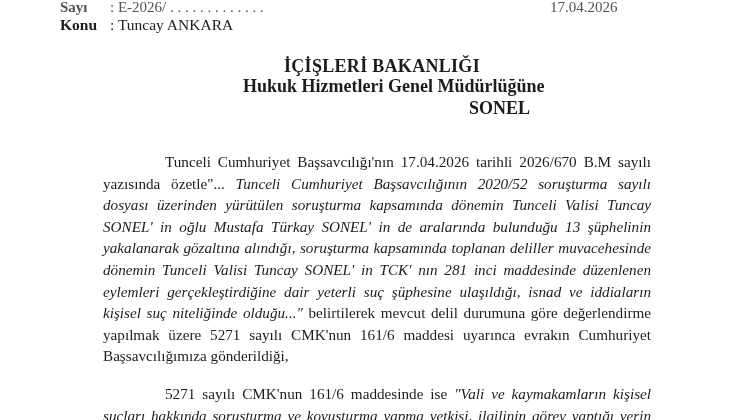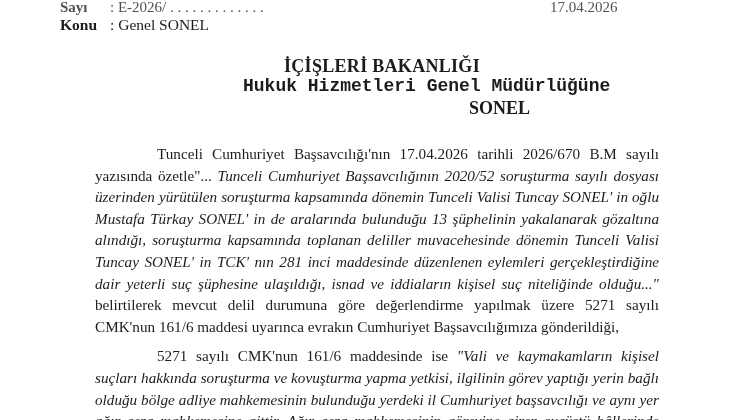--- a/index.html
+++ b/index.html
@@ -22,45 +22,45 @@
     .meta-row {
       position: absolute; top: 8px; left: 60px; height: 20px;
       font-size: 15.5px; white-space: nowrap;
     }
     .meta-row .lbl { position: absolute; left: 0; font-weight: bold; }
     .meta-row .val { position: absolute; left: 50px; }
     .addressee {
       position: absolute; font-weight: bold; font-size: 18px; white-space: nowrap;
     }
     .a1 { top: 48px; left: 284px; letter-spacing: 0.3px; }
-    .a2 { top: 68px; left: 243px; font-family: Liberation Mono, monospace; }
+    .a2 { top: 68px; left: 243px; }
     .a3 { top: 90px; left: 469px; }
     .body-text {
       position: absolute; left: 87px; top: 127px; width: 580px;
       font-size: 15.2px; line-height: 21.6px;
       text-align: justify;
     }
-    .body-text p { margin: 8px; }
+    .body-text p { margin: 16px; }
     .indent { text-indent: 62px; }
     em { font-style: italic; }
   </style>
 </head>
 <body>
 
 <div class="page">
 
   <div class="cut-row">
     <span class="lbl">Sayı</span>
     <span class="val">: E-2026/ . . . . . . . . . . . . .</span>
     <span class="right">17.04.2026</span>
   </div>
 
   <div class="meta-row">
     <span class="lbl">Konu</span>
-    <span class="val">: Genel SONEL</span>
+    <span class="val">: Tuncay ANKARA</span>
   </div>
 
   <div class="addressee a1">İÇİŞLERİ BAKANLIĞI</div>
   <div class="addressee a2">Hukuk Hizmetleri Genel Müdürlüğüne</div>
   <div class="addressee a3">SONEL</div>
 
   <div class="body-text">
     <p class="indent"><span>Tunceli Cumhuriyet Başsavcılığı'nın 17.04.2026 tarihli 2026/670 B.M sayılı yazısında özetle"... </span><em>Tunceli Cumhuriyet Başsavcılığının 2020/52 soruşturma sayılı dosyası üzerinden yürütülen soruşturma kapsamında dönemin Tunceli Valisi Tuncay SONEL' in oğlu Mustafa Türkay SONEL' in de aralarında bulunduğu 13 şüphelinin yakalanarak gözaltına alındığı, soruşturma kapsamında toplanan deliller muvacehesinde dönemin Tunceli Valisi Tuncay SONEL' in TCK' nın 281 inci maddesinde düzenlenen eylemleri gerçekleştirdiğine dair yeterli suç şüphesine ulaşıldığı, isnad ve iddiaların kişisel suç niteliğinde olduğu..."</em><span> belirtilerek mevcut delil durumuna göre değerlendirme yapılmak üzere 5271 sayılı CMK'nun 161/6 maddesi uyarınca evrakın Cumhuriyet Başsavcılığımıza gönderildiği,</span></p>
     <p class="indent"><span>5271 sayılı CMK'nun 161/6 maddesinde ise </span><em>"Vali ve kaymakamların kişisel suçları hakkında soruşturma ve kovuşturma yapma yetkisi, ilgilinin görev yaptığı yerin bağlı olduğu bölge adliye mahkemesinin bulunduğu yerdeki il Cumhuriyet başsavcılığı ve aynı yer ağır ceza mahkemesine aittir. Ağır ceza mahkemesinin görevine giren suçüstü hâllerinde soruşturma genel hükümlere göre yapılır."</em><span> hükmünün düzenlendiği,</span></p>
 

